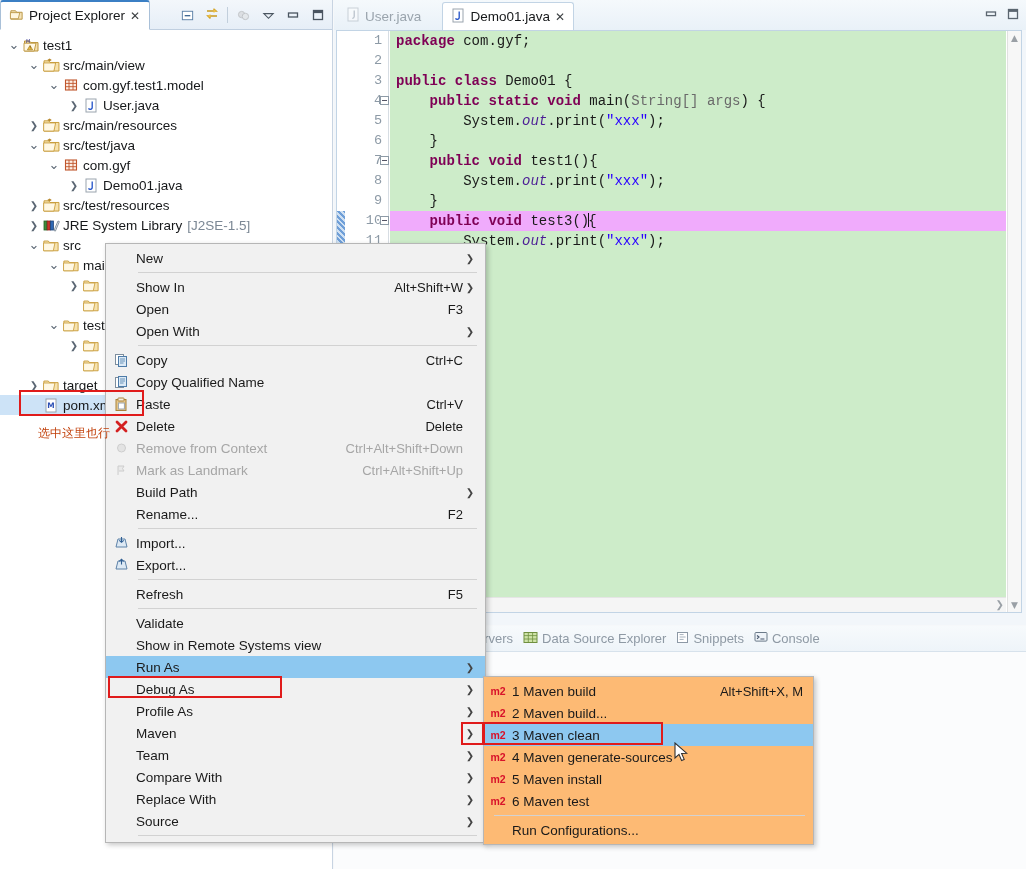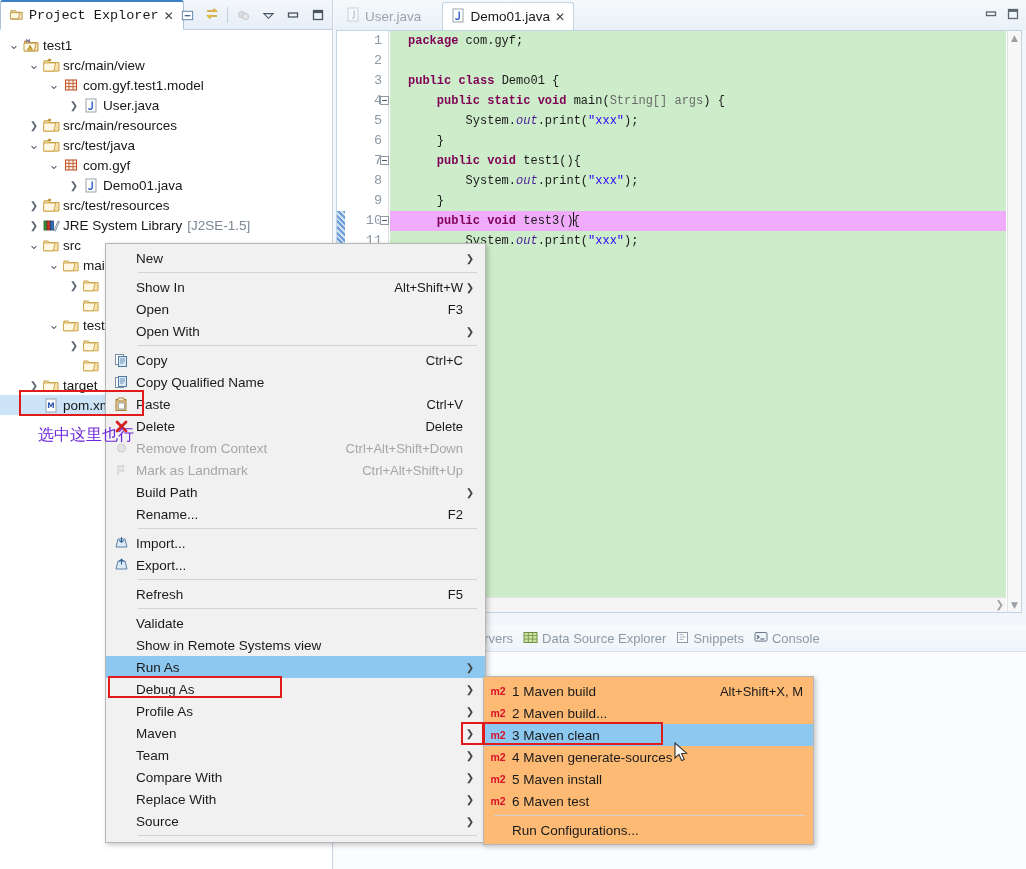--- a/index.html
+++ b/index.html
@@ -26,21 +26,21 @@
   .view-tab {
     position: absolute; left: 0; top: 0; height: 30px;
     display: flex; align-items: center; gap: 5px;
     padding: 0 9px 0 8px;
     background: #ffffff;
     border: 1px solid #a9c0d8;
     border-bottom: 1px solid #ffffff;
     border-top: 2px solid #3b7fc4;
     border-top-left-radius: 3px; border-top-right-radius: 3px;
   }
-  .view-tab-label { font-size: 13.5px; color: #16181a; white-space: nowrap; font-family: Liberation Mono, monospace; }
+  .view-tab-label { font-size: 13.5px; color: #16181a; white-space: nowrap; }
   .close-x { font-size: 12px; color: #3c4043; font-family: "DejaVu Sans", sans-serif; }
 
   .view-toolbar {
     position: absolute; right: 4px; top: 0; height: 30px;
     display: flex; align-items: center; gap: 5px;
   }
   .tb-ico { width: 20px; height: 20px; display: flex; align-items: center; justify-content: center; }
 
   
   #tree { position: absolute; left: 0; top: 31px; right: 0; bottom: 0; background: #fff; padding-top: 4px; }
@@ -75,22 +75,22 @@
   }
   .gl { height: 20px; font-family: "Liberation Mono", monospace; font-size: 13.5px;
         color: #8d9aa6; text-align: right; padding-right: 6px; line-height: 20px; position: relative; }
   .gl .fold { position: absolute; right: -1px; top: 5px; width: 9px; height: 9px;
               border: 1px solid #8d9aa6; background: #fff; }
   .gl .fold::before { content: ""; position: absolute; left: 1px; top: 3px; width: 5px; height: 1px; background: #556; }
   #code {
     position: absolute; left: 53px; top: 0; right: 15px; bottom: 0;
     background: #cdecc9; overflow: hidden;
   }
-  .cl { height: 20px; line-height: 20px; font-family: "Liberation Mono", monospace; font-size: 12px;
-        color: #1a1a1a; padding-left: 18px; white-space: pre; }
+  .cl { height: 20px; line-height: 20px; font-family: "Liberation Mono", monospace; font-size: 14px;
+        color: #1a1a1a; padding-left: 6px; white-space: pre; }
   .cl.cur { background: #f0abfc; }
   .kw { color: #7f0055; font-weight: bold; }
   .str { color: #2a00ff; }
   .stat { color: #4c1d95; font-style: italic; }
   .prm { color: #6a6a6a; }
   .cursor { display: inline-block; width: 1px; height: 14px; background: #111; vertical-align: -2px; margin: 0 -1px; }
 
   #vscroll { position: absolute; right: 0; top: 0; width: 14px; bottom: 0; background: #f7f7f7; border-left: 1px solid #e1e1e1; }
   .sc-arrow { height: 14px; display: flex; align-items: center; justify-content: center; color: #9aa0a6; font-size: 9px; font-family: "DejaVu Sans", sans-serif; }
   #hscroll { position: absolute; left: 53px; right: 15px; bottom: 0; height: 15px; background: #f5f5f5; border-top: 1px solid #e5e5e5; }
@@ -129,21 +129,21 @@
     padding: 3px 0; z-index: 50;
   }
   .si { position: relative; display: flex; align-items: center; height: 22px; font-size: 13.5px; color: #1a1a1a; }
   .si .sig { width: 28px; flex: none; text-align: center; font-size: 10.5px; font-weight: bold; color: #d8122a; font-family: "Liberation Sans", sans-serif; }
   .si .slabel { flex: 1; white-space: nowrap; }
   .si .sacc { margin-right: 10px; font-size: 13px; white-space: nowrap; }
   .si.hl { background: #8dc8f0; }
 
   
   .redbox { position: absolute; border: 2px solid #e01b1b; z-index: 80; pointer-events: none; }
-  .redtext { position: absolute; color: #6d28d9; font-size: 16px; z-index: 80; white-space: nowrap; }
+  .redtext { position: absolute; color: #c2410c; font-size: 12px; z-index: 80; white-space: nowrap; }
 
   
   #mouse { position: absolute; z-index: 90; }
 </style>
 </head>
 <body>
 
 <div id="app">
 
   <div id="left-panel">

